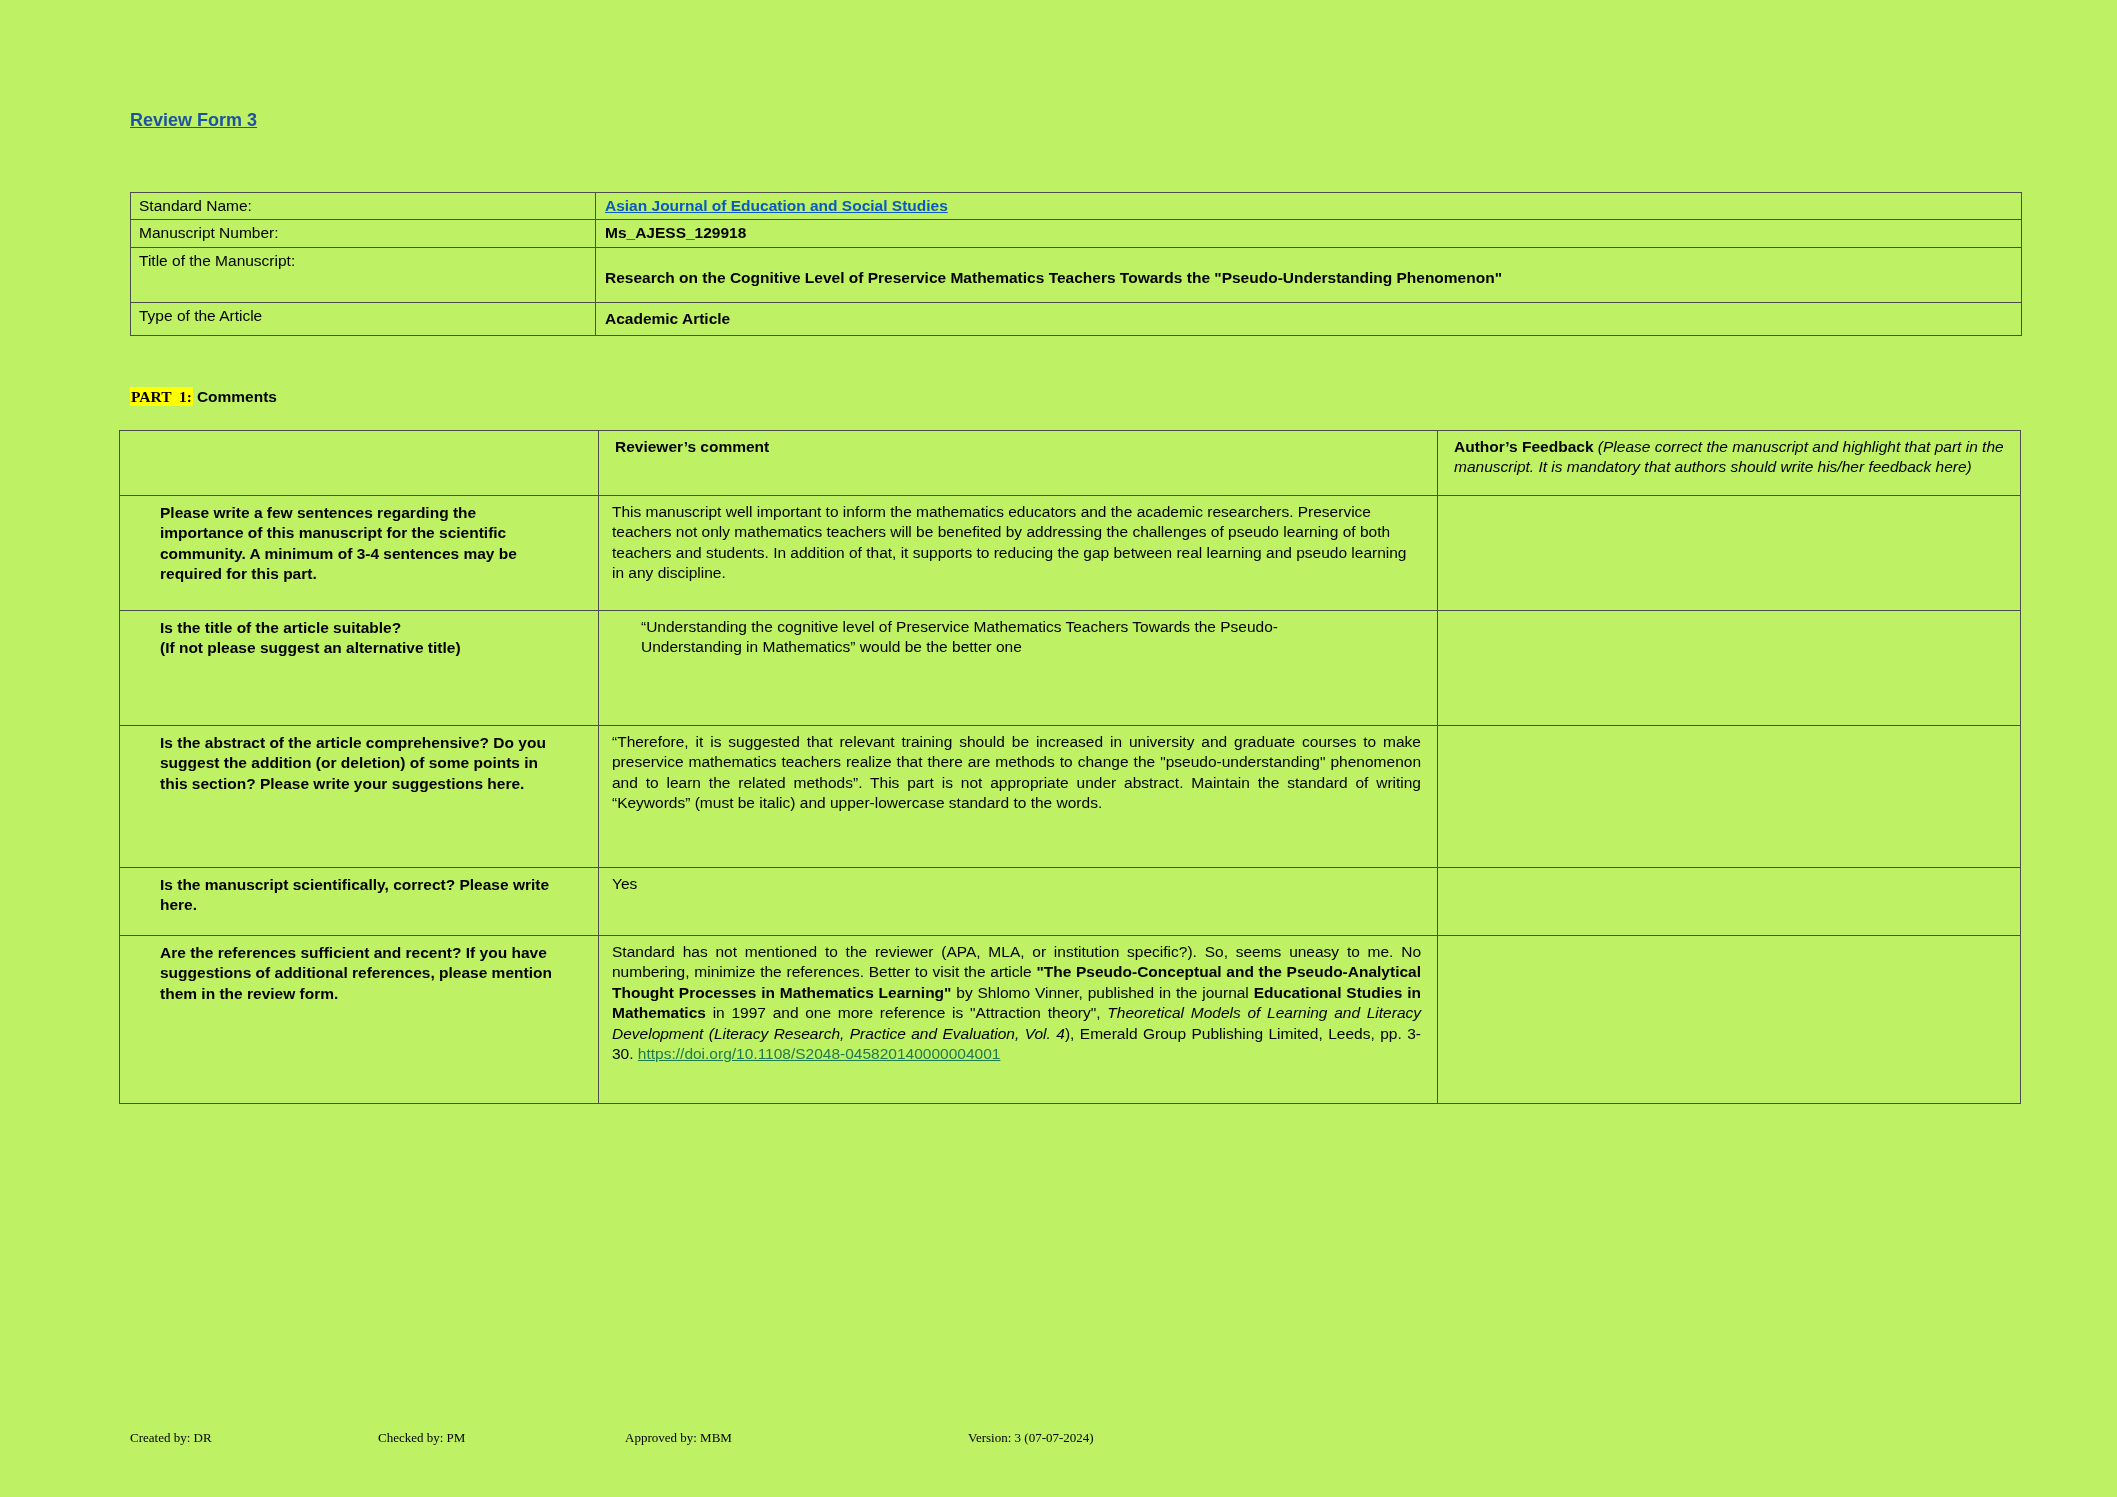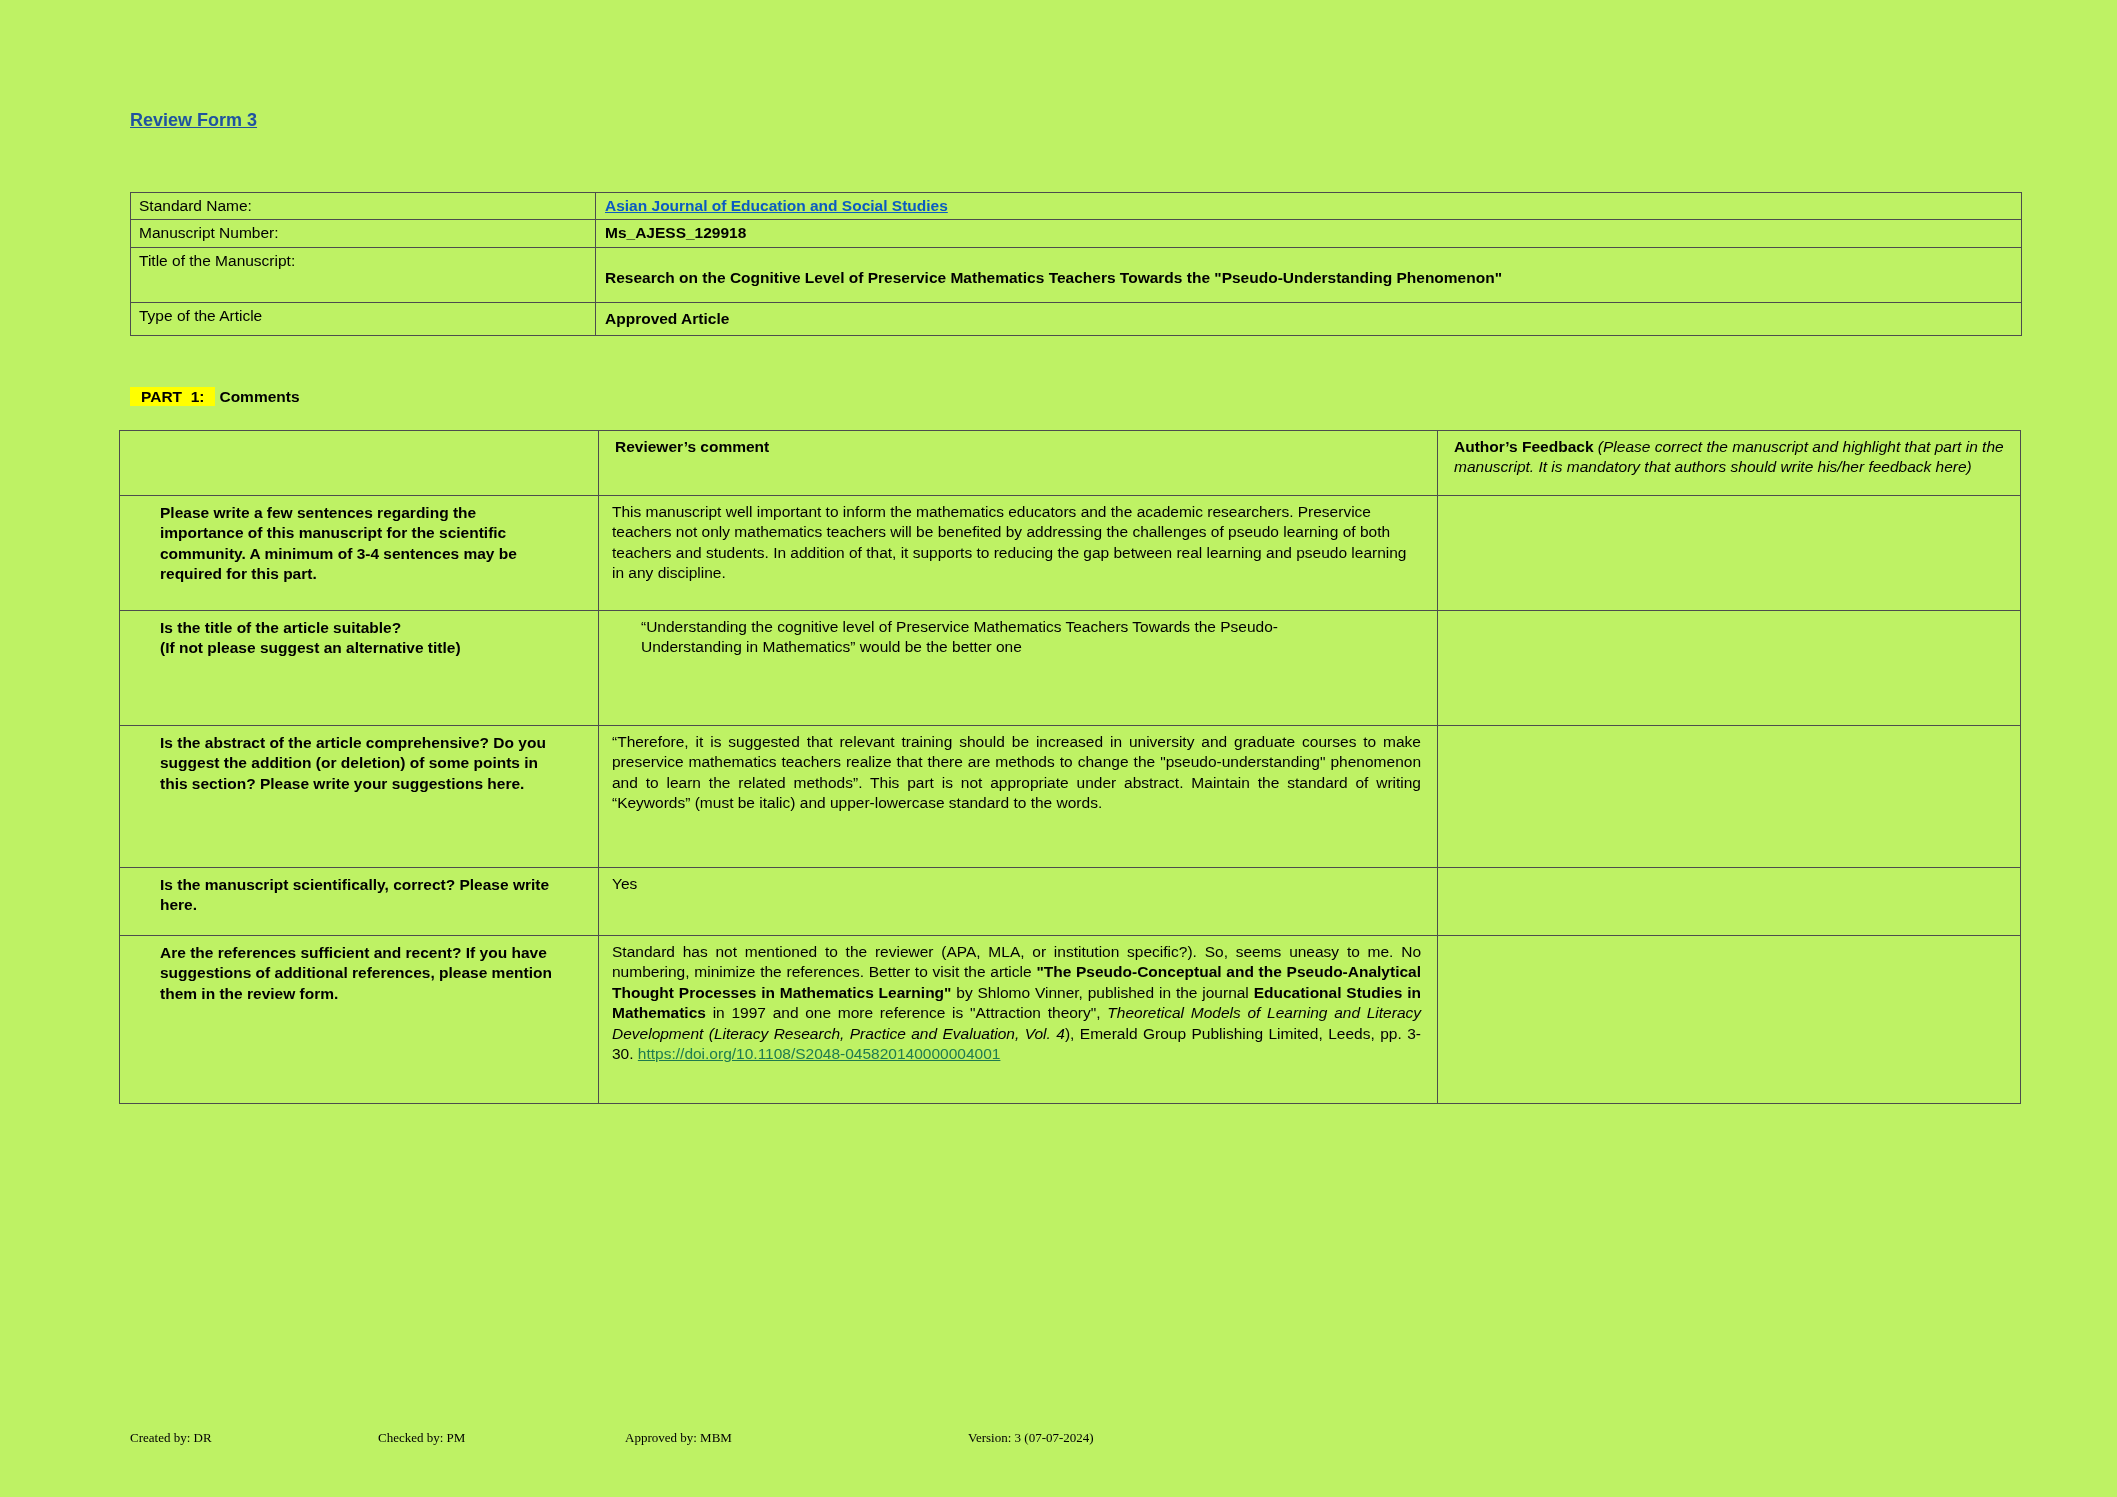--- a/index.html
+++ b/index.html
@@ -37,21 +37,21 @@
   .meta-table tr.r4 td { height:33px; }
   .meta-table tr.r4 td.value { vertical-align:middle; }
   .journal-link {
     color:var(--link_blue,#0B5AC2);
     font-weight:bold;
     text-decoration:underline;
     cursor:pointer;
   }
   
   .part1 { position:absolute; left:130px; top:388px; font-size:15.5px; font-weight:bold; }
-  .part1 .badge { background:var(--highlight_yellow,#FFFF00); padding:1px 11px; white-space:pre; }
+  .part1 .badge { background:var(--highlight_yellow,#FFFF00); padding:1px 1px; white-space:pre;font-family:Liberation Serif, serif; }
   .part1 .part1-title { margin-left:4px; }
   
   .comments-table { position:absolute; left:119px; top:430px; width:1901px; }
   .comments-table td.q {
     font-weight:bold;
     padding:7px 40px 7px 40px;
     white-space:pre-wrap;
   }
   .comments-table td.c { padding:6px 16px 6px 13px; }
   .comments-table td.c.indent { padding-left:42px; padding-right:60px; }
@@ -106,21 +106,21 @@
     <tr class="r2">
       <td class="label">Manuscript Number:</td>
       <td class="value">Ms_AJESS_129918</td>
     </tr>
     <tr class="r3">
       <td class="label">Title of the Manuscript:</td>
       <td class="value">Research on the Cognitive Level of Preservice Mathematics Teachers Towards the "Pseudo-Understanding Phenomenon"</td>
     </tr>
     <tr class="r4">
       <td class="label">Type of the Article</td>
-      <td class="value">Approved Article</td>
+      <td class="value">Academic Article</td>
     </tr>
   </tbody>
     </table>
 
   <div class="part1">
     <span class="badge">PART  1:</span><span class="part1-title">Comments</span>
   </div>
 
   <table class="comments-table">
     <colgroup>

